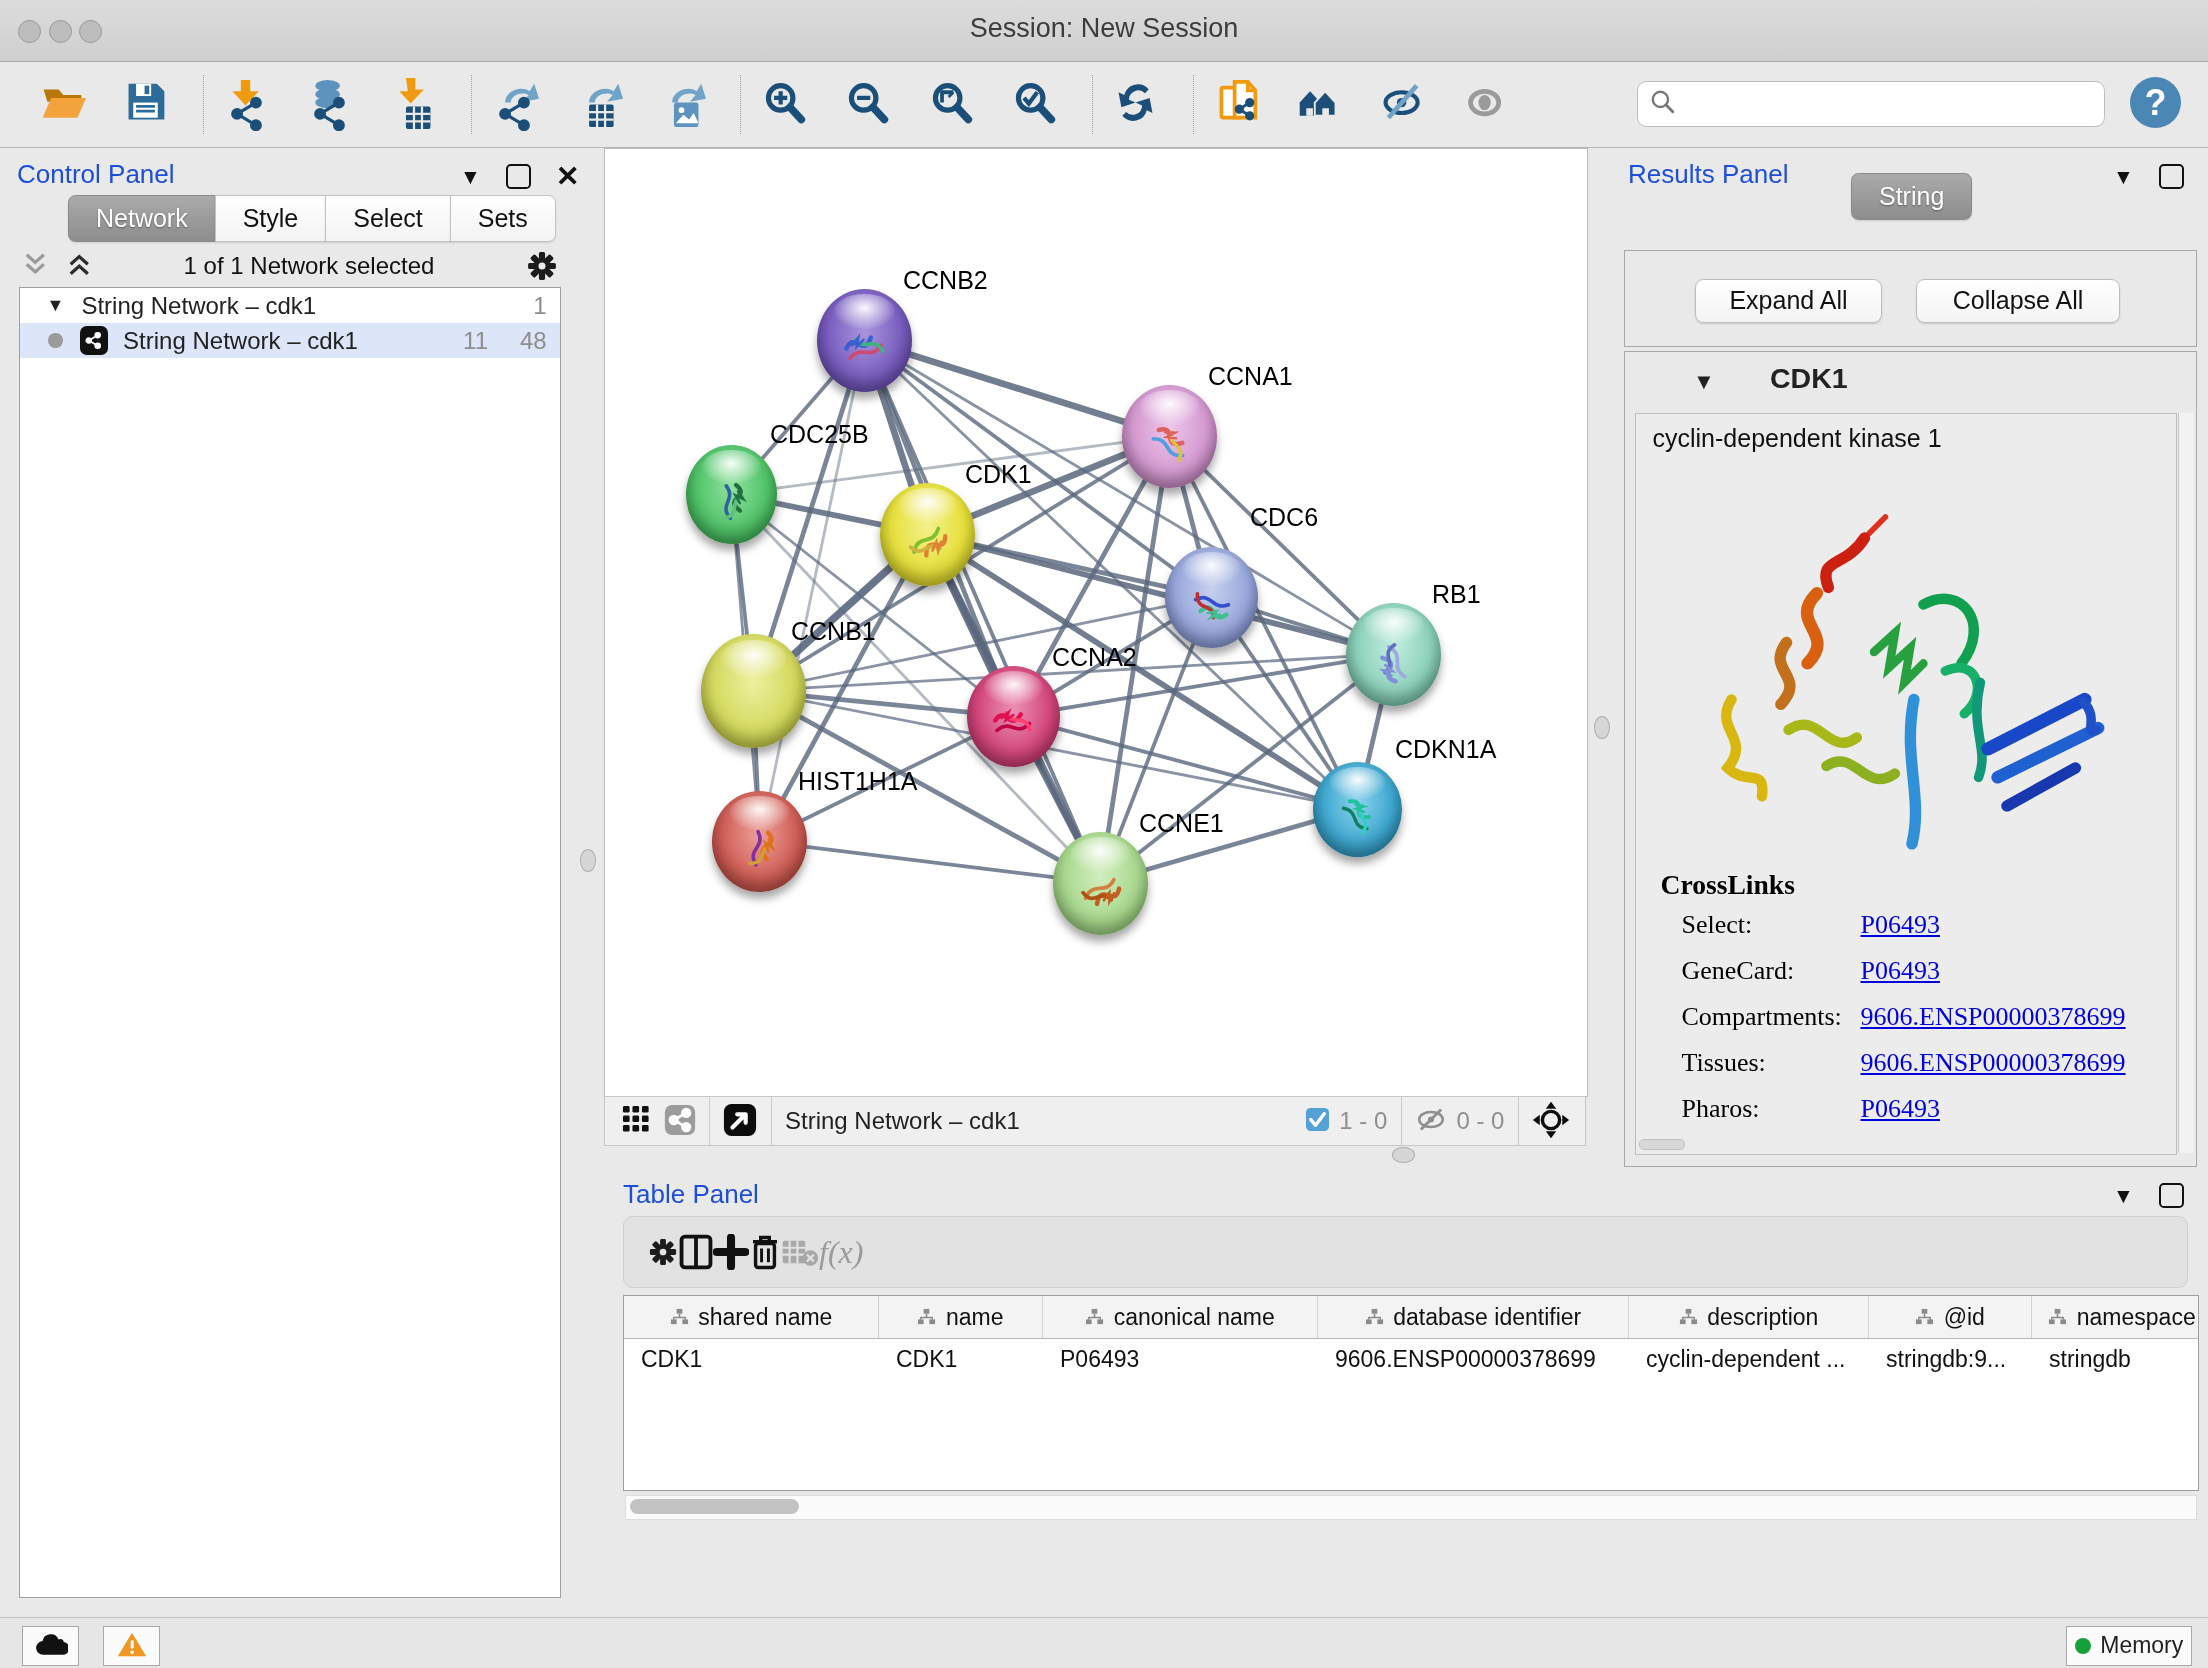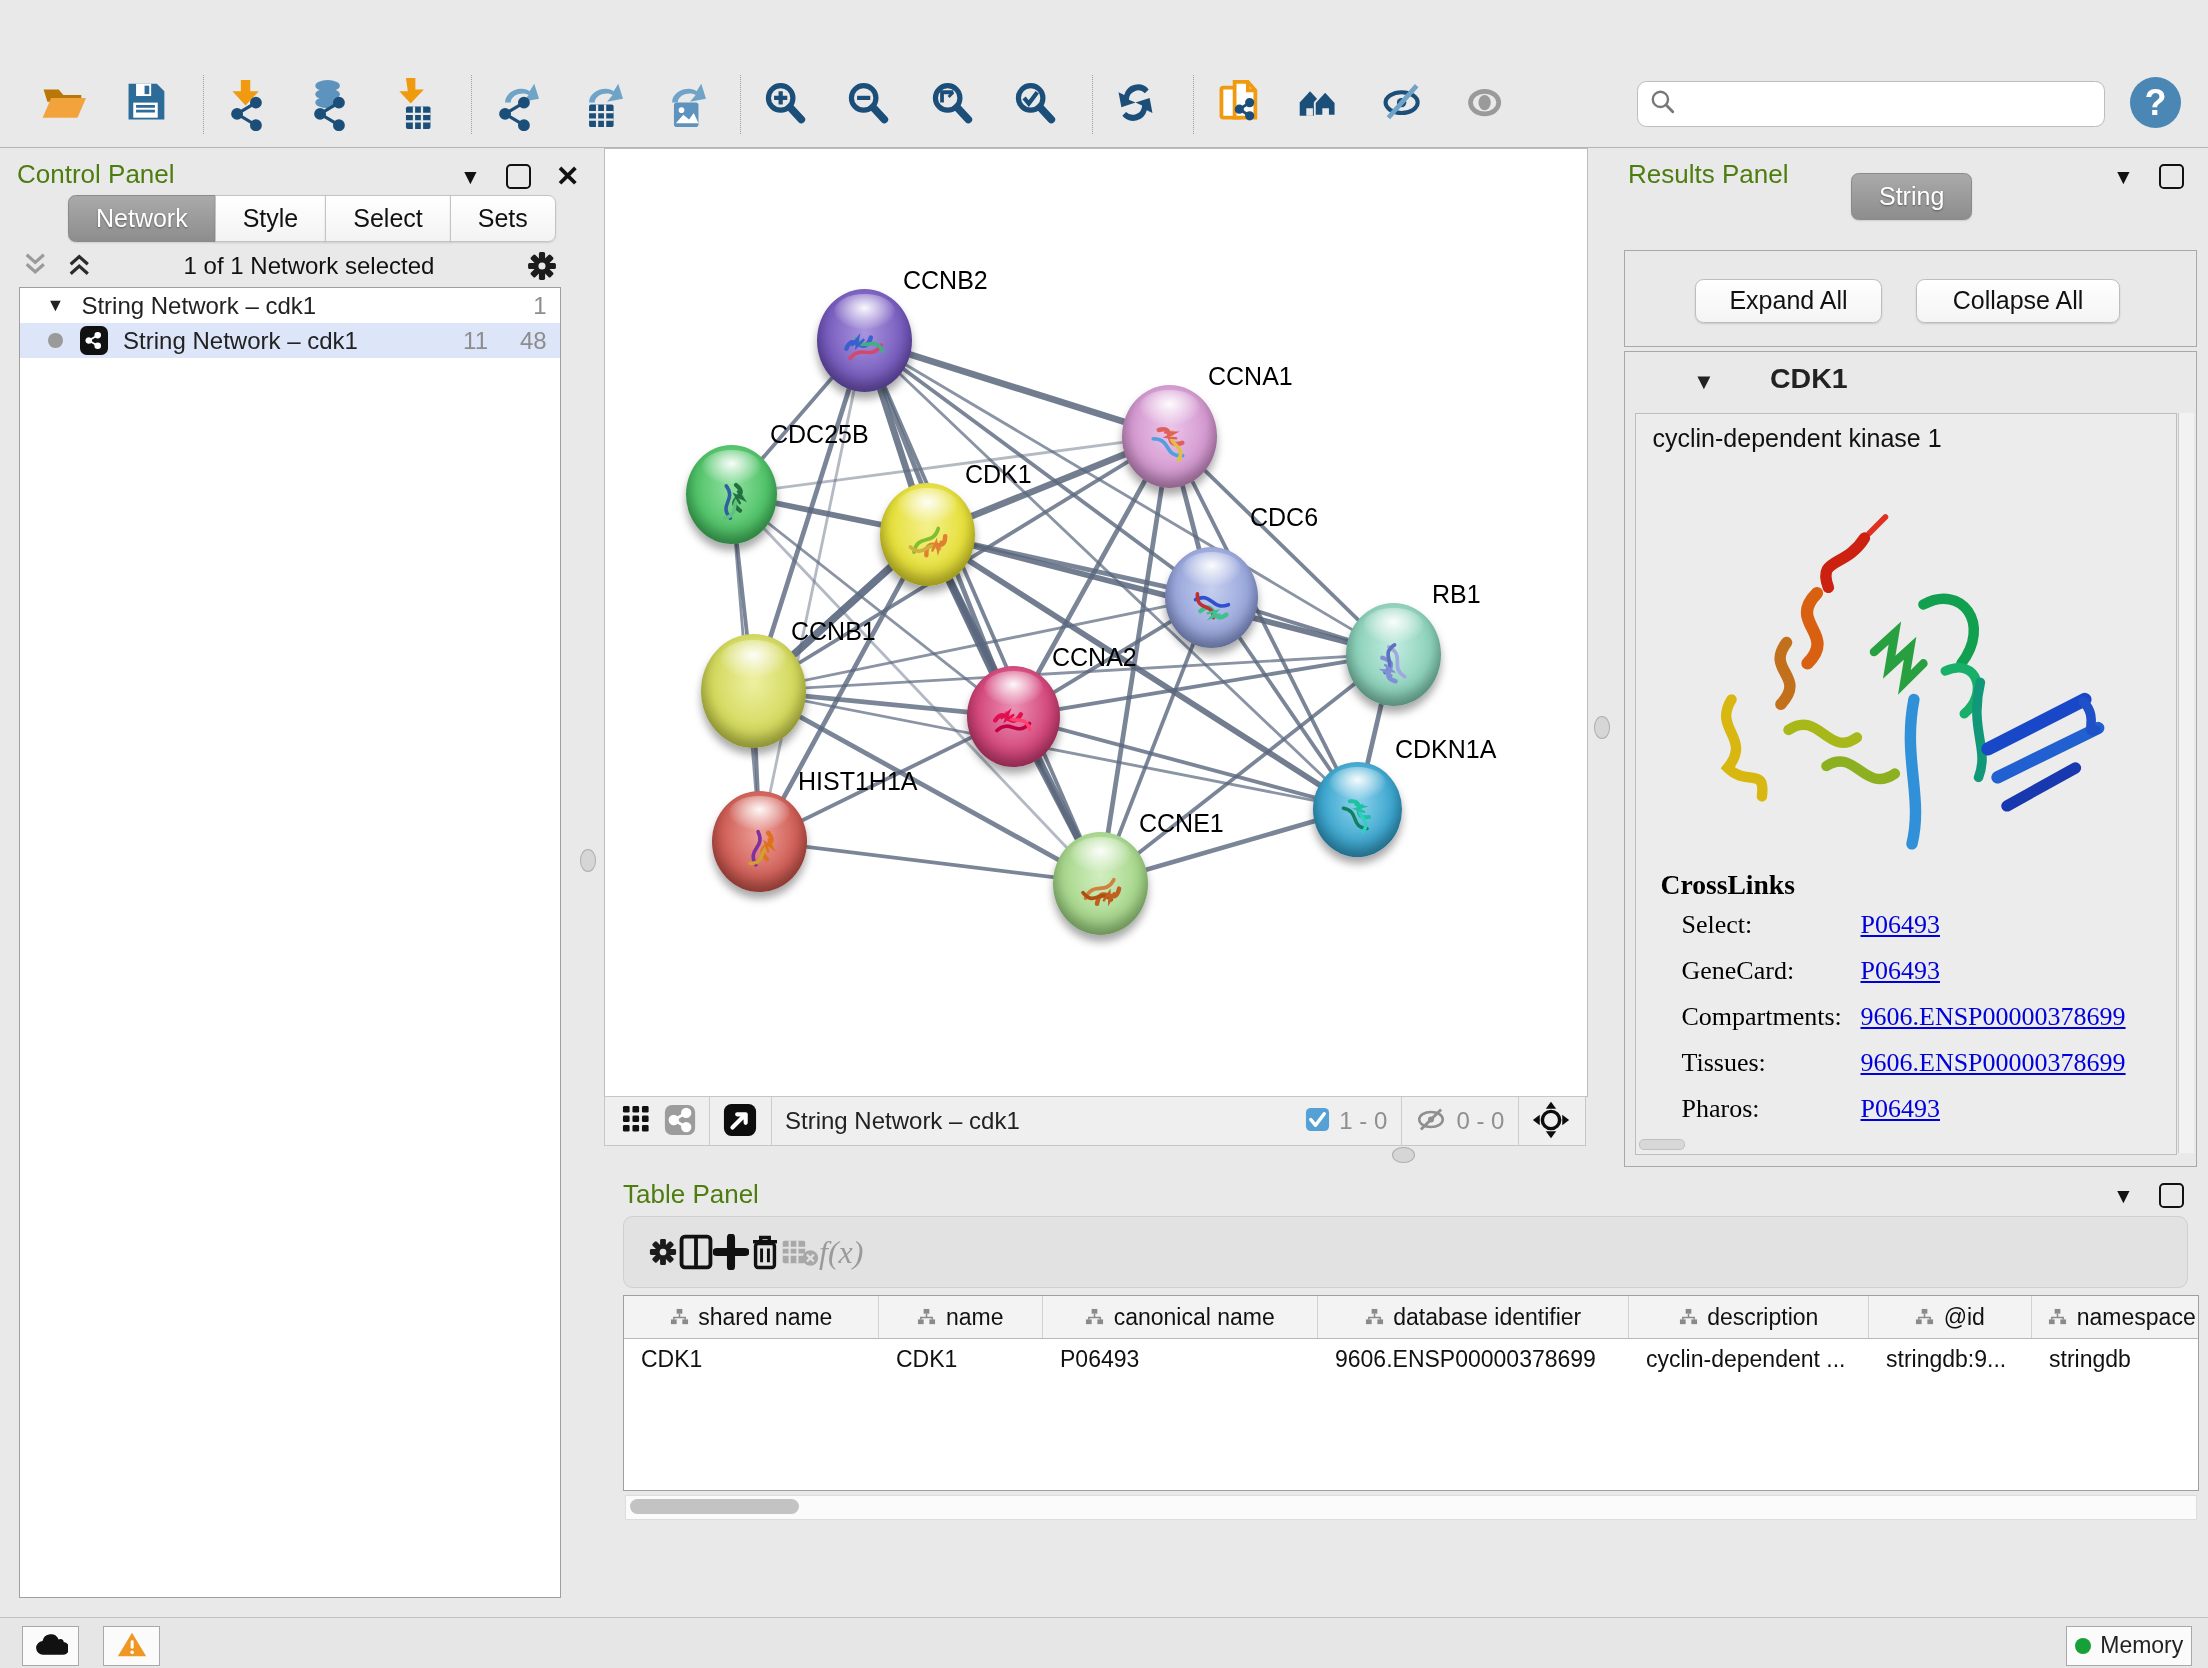--- a/index.html
+++ b/index.html
@@ -16,21 +16,21 @@
     border-bottom:1.9px solid #b5b5b5;display:flex;align-items:center;padding-left:34px;box-sizing:border-box;}
   .tbicon{width:55px;height:61px;margin-right:28.5px;display:flex;align-items:center;justify-content:center;}
   .tbicon svg{width:49px;height:53px;}
   .tbsep{width:0;height:59px;border-left:1.9px dotted #9f9f9f;margin:0 15px 0 1.9px;}
   .searchbox{position:absolute;right:103px;top:19px;width:468px;height:46px;background:#fff;
     border:1.9px solid #bdbdbd;border-radius:9.5px;display:flex;align-items:center;padding-left:11.4px;box-sizing:border-box;}
   .searchbox input{border:none;outline:none;font-size:23px;flex:1;background:transparent;font-family:"Liberation Sans",sans-serif;}
   .helpbtn{position:absolute;right:27px;top:15px;width:51px;height:51px;border-radius:50%;
     background:#4a87b4;color:#fff;font-size:36px;font-weight:bold;display:flex;align-items:center;justify-content:center;}
   
-  .ptitle{position:absolute;font-size:26px;color:#4d7c0f;}
+  .ptitle{position:absolute;font-size:26px;color:#1d4ed8;}
   .pctl{position:absolute;display:flex;gap:25px;align-items:center;}
   .pctl .tri{font-size:21px;color:#111;}
   .pctl .flo{width:25px;height:25px;border:2.9px solid #111;border-radius:4.8px;box-sizing:border-box;}
   .pctl .clo{font-size:28.5px;font-weight:bold;color:#111;line-height:25px;}
   
   .seg{display:inline-flex;}
   .seg .tabbtn{border:1px solid #c3c3c3;background:linear-gradient(#ffffff,#f3f3f3);
     height:45px;padding:0 27px;font-size:25px;color:#111;display:flex;align-items:center;margin-left:-1px;
     box-shadow:0 1px 1.9px rgba(0,0,0,.12);}
   .seg .tabbtn:first-child{border-radius:7.6px 0 0 7.6px;margin-left:0;}
@@ -91,20 +91,26 @@
   .fbtn{position:absolute;top:7.6px;height:40px;background:#fbfbfb;border:1.9px solid #a9a9a9;
     display:flex;align-items:center;justify-content:center;box-sizing:border-box;}
   .memdot{width:16px;height:16px;border-radius:50%;background:#16a03a;margin-right:9.5px;}
   .gear-ic svg,.small-ic svg{display:block;}
 </style>
 </head>
 <body>
 
 <div class="app">
 
+  <div class="titlebar">
+    <div class="tl" style="left:18px"></div>
+    <div class="tl" style="left:49px"></div>
+    <div class="tl" style="left:79px"></div>
+    <div class="title">Session: New Session</div>
+  </div>
 
   <div class="toolbar">
     <div id="toolbar-icons" style="display:flex;align-items:center;">
         <span class="tbicon">
           <svg viewBox="0 0 52 56">
             <g transform="translate(2,0)">
               <path d="M5 12h16l5 6h19v7H9z" fill="#b97708"></path>
               <path d="M4 42l9-21h37l-9 21z" fill="#f2a33c"></path>
             </g>
           </svg>

